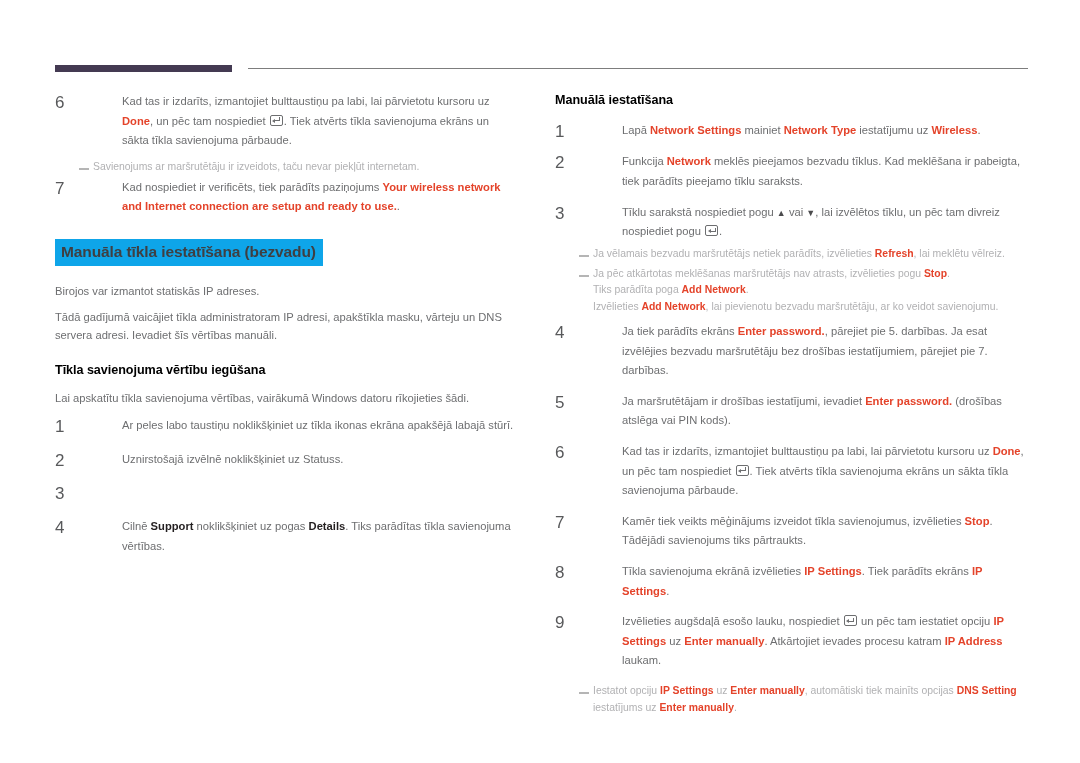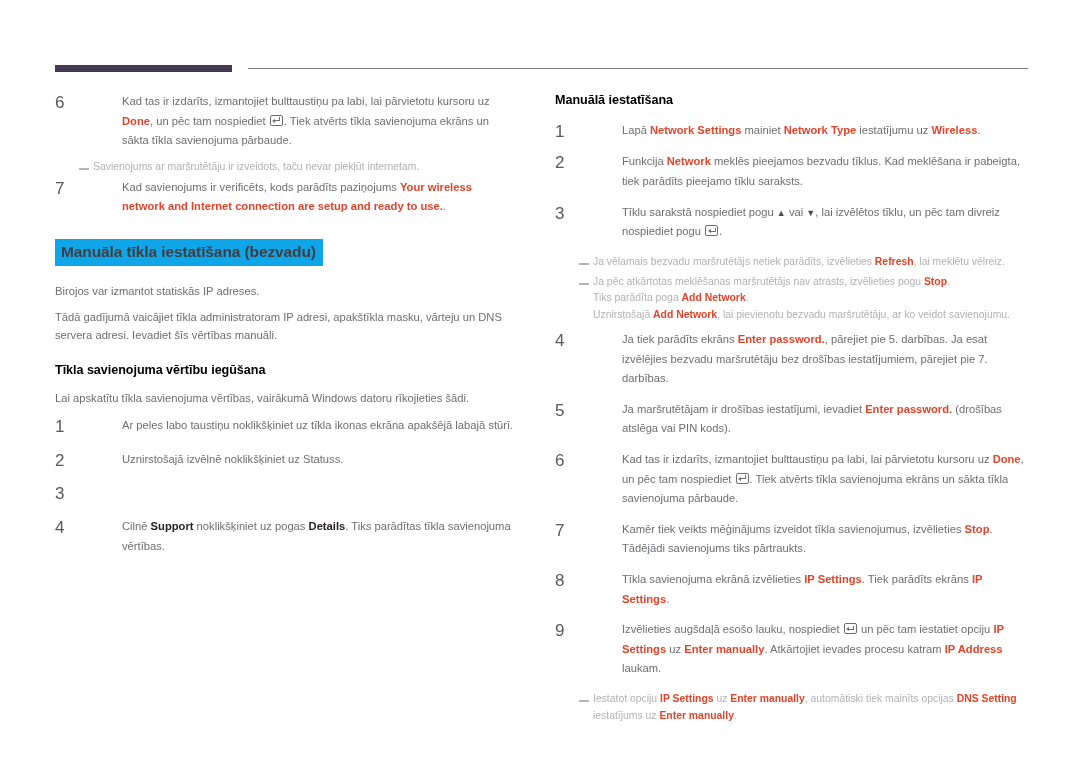--- a/index.html
+++ b/index.html
@@ -179,21 +179,21 @@
   </div>
 
   <div class="note mt-8" style="padding-left:24px;">
     <div class="note-dash"></div>
     <div class="note-body">Savienojums ar maršrutētāju ir izveidots, taču nevar piekļūt internetam.</div>
   </div>
 
   <div class="step mt-2">
     <div class="step-num">7</div>
     <div class="step-body">
-      <span>Kad savienojums ir verificēts, kods parādīts paziņojums </span><b class="accent">Your wireless network and Internet connection are setup and ready to use.</b><span>.</span>
+      <span>Kad nospiediet ir verificēts, tiek parādīts paziņojums </span><b class="accent">Your wireless network and Internet connection are setup and ready to use.</b><span>.</span>
     </div>
   </div>
 
   <div class="mt-26" style="margin-top:22px;">
     <span class="h-hilite">Manuāla tīkla iestatīšana (bezvadu)</span>
   </div>
 
   <p class="para" style="margin-top:16px;">Birojos var izmantot statiskās IP adreses.</p>
   <p class="para" style="margin-top:8px;">Tādā gadījumā vaicājiet tīkla administratoram IP adresi, apakštīkla masku, vārteju un DNS servera adresi. Ievadiet šīs vērtības manuāli.</p>
 
@@ -248,38 +248,38 @@
     </div>
   </div>
 
   <div class="step" style="margin-top:11px;">
     <div class="step-num">3</div>
     <div class="step-body">
       <span>Tīklu sarakstā nospiediet pogu </span><span class="tri">▲</span><span> vai </span><span class="tri">▼</span><span>, lai izvēlētos tīklu, un pēc tam divreiz nospiediet pogu </span><span class="keyicon"></span><span>.</span>
     </div>
   </div>
 
-  <div class="note" style="margin-top:12px;padding-left:24px;">
+  <div class="note" style="margin-top:4px;padding-left:24px;">
     <div class="note-dash"></div>
     <div class="note-body">
       <span>Ja vēlamais bezvadu maršrutētājs netiek parādīts, izvēlieties </span><b class="accent">Refresh</b><span>, lai meklētu vēlreiz.</span>
     </div>
   </div>
 
   <div class="note" style="margin-top:3px;padding-left:24px;">
     <div class="note-dash"></div>
     <div class="note-body">
       <span>Ja pēc atkārtotas meklēšanas maršrutētājs nav atrasts, izvēlieties pogu </span><b class="accent">Stop</b><span>.</span>
     </div>
   </div>
   <div class="note-cont" style="padding-left:38px;">
     <span>Tiks parādīta poga </span><b class="accent">Add Network</b><span>.</span>
   </div>
   <div class="note-cont" style="padding-left:38px;">
-    <span>Uznirstošajā </span><b class="accent">Add Network</b><span>, lai pievienotu bezvadu maršrutētāju, ar ko veidot savienojumu.</span>
+    <span>Izvēlieties </span><b class="accent">Add Network</b><span>, lai pievienotu bezvadu maršrutētāju, ar ko veidot savienojumu.</span>
   </div>
 
   <div class="step" style="margin-top:6px;">
     <div class="step-num">4</div>
     <div class="step-body">
       <span>Ja tiek parādīts ekrāns </span><b class="accent">Enter password.</b><span>, pārejiet pie 5. darbības. Ja esat izvēlējies bezvadu maršrutētāju bez drošības iestatījumiem, pārejiet pie 7. darbības.</span>
     </div>
   </div>
 
   <div class="step" style="margin-top:11px;">

